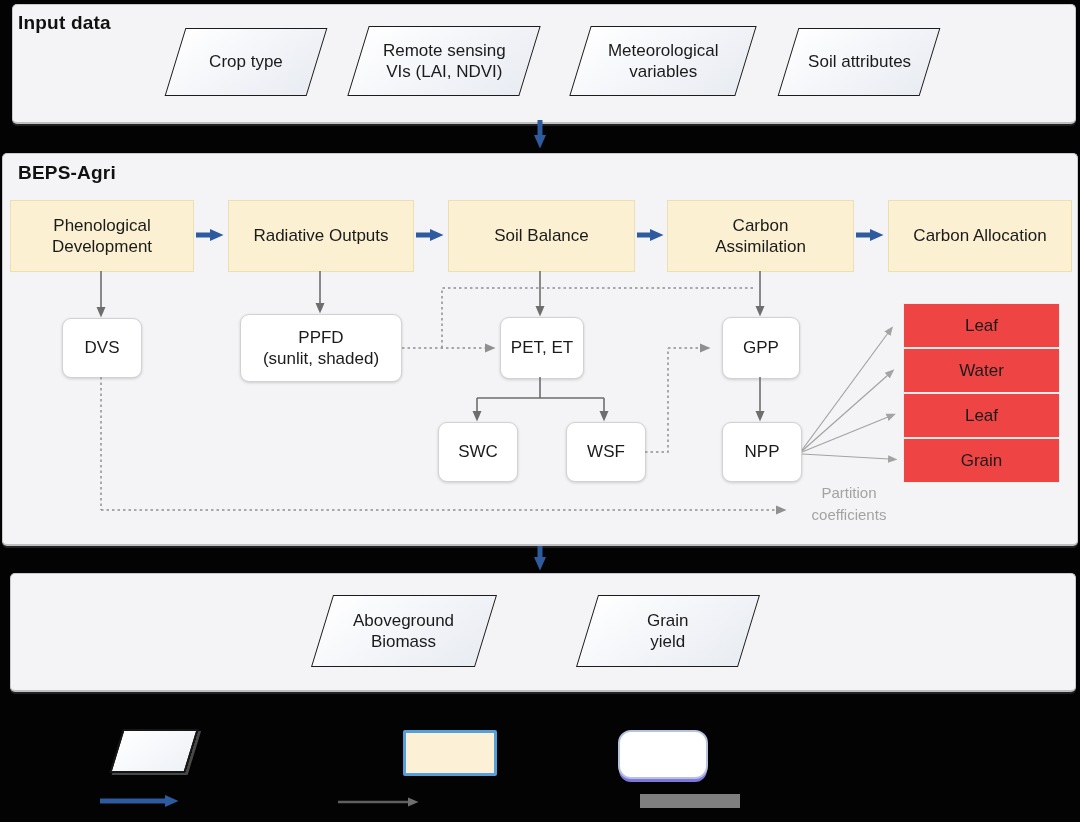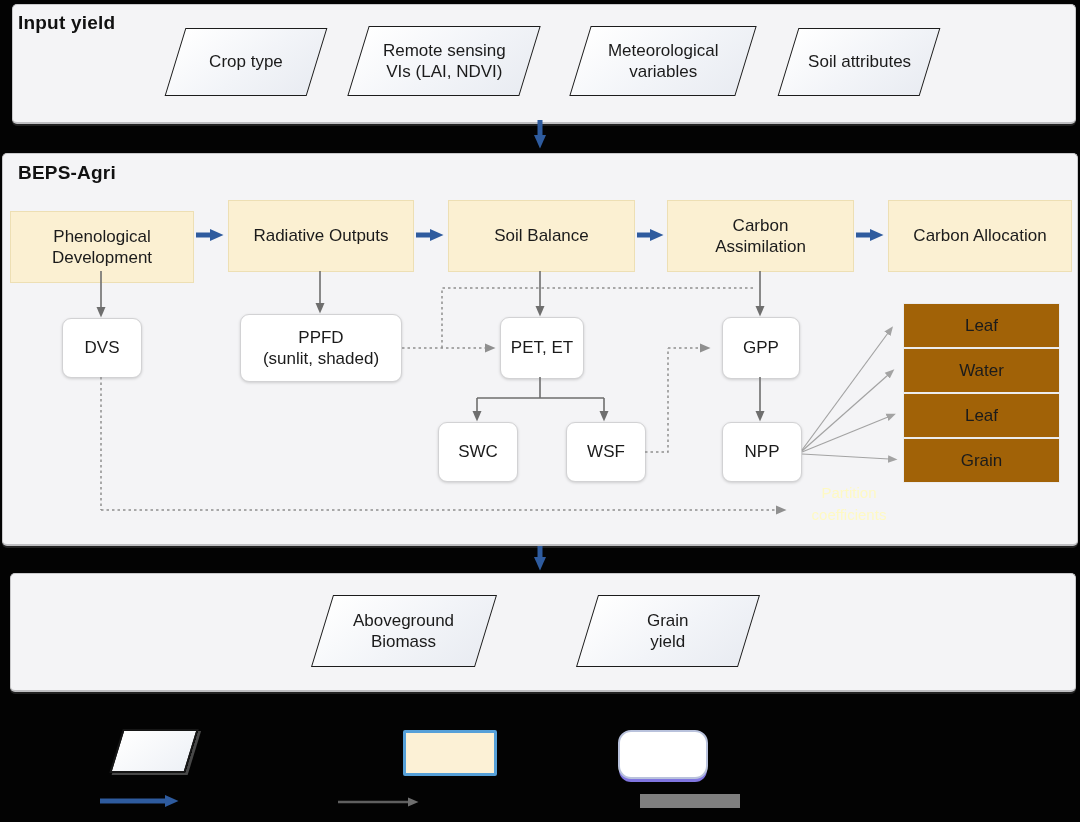--- a/index.html
+++ b/index.html
@@ -12,58 +12,58 @@
   .par{position:absolute;display:flex;align-items:center;justify-content:center;
        background:linear-gradient(135deg,#ffffff 0%,#f2f4f8 55%,#e9ecf2 100%);
        border:1.6px solid #1c1c1c;transform:skewX(-17deg);}
   .par .lbl{transform:skewX(17deg);font-size:17px;}
   .module{position:absolute;display:flex;align-items:center;justify-content:center;
           background:#fbf0d2;border:1px solid #eddfb4;font-size:17px;}
   .varbox{position:absolute;display:flex;align-items:center;justify-content:center;
           background:#ffffff;border:1px solid #d2d2d4;border-radius:9px;font-size:17px;
           box-shadow:0 1px 3px rgba(0,0,0,.16);}
   .pool{position:absolute;display:flex;align-items:center;justify-content:center;
-        background:#a16207;border:1px solid #ececee;font-size:17px;}
-  .note{position:absolute;font-size:15px;text-align:center;line-height:1.45;color:#fef9c3;white-space:pre-line;}
+        background:#ef4444;border:1px solid #ececee;font-size:17px;}
+  .note{position:absolute;font-size:15px;text-align:center;line-height:1.45;color:#a3a3a3;white-space:pre-line;}
   svg.overlay{position:absolute;left:0;top:0;pointer-events:none;}
   .leg-par{position:absolute;left:116px;top:729px;width:72px;height:40px;transform:skewX(-17deg);
            background:linear-gradient(135deg,#ffffff,#eef1f6);border:2.5px solid #161616;
            box-shadow:3px 2px 0 rgba(130,130,130,.55);}
   .leg-tan{position:absolute;left:403px;top:730px;width:88px;height:40px;background:#fcf1d6;
            border:3px solid #56a0d8;border-radius:2px;}
   .leg-white{position:absolute;left:618px;top:730px;width:86px;height:45px;background:#ffffff;
            border:2px solid #b9c2dc;border-radius:13px;box-shadow:0 4px 0 -1px #8076e0;}
 </style>
 </head>
 <body>
 
 <div id="stage">
 
   <div class="panel" style="left:12px;top:4px;width:1062px;height:117px"></div>
-  <div class="panel-title" style="left:18px;top:12px">Input yield</div>
+  <div class="panel-title" style="left:18px;top:12px">Input data</div>
 
   <div class="par" style="left:175px;top:28px;width:140px;height:66px">
     <span class="lbl">Crop type</span>
   </div>
   <div class="par" style="left:358px;top:26px;width:170px;height:68px">
     <span class="lbl">Remote sensing
 VIs (LAI, NDVI)</span>
   </div>
   <div class="par" style="left:580px;top:26px;width:164px;height:68px">
     <span class="lbl">Meteorological
 variables</span>
   </div>
   <div class="par" style="left:788px;top:28px;width:140px;height:66px">
     <span class="lbl">Soil attributes</span>
   </div>
 
   <div class="panel" style="left:2px;top:153px;width:1074px;height:390px"></div>
   <div class="panel-title" style="left:18px;top:162px">BEPS-Agri</div>
 
-  <div class="module" style="left:10px;top:211px;width:182px;height:70px">
+  <div class="module" style="left:10px;top:200px;width:182px;height:70px">
     <span class="lbl">Phenological
 Development</span>
   </div>
   <div class="module" style="left:228px;top:200px;width:184px;height:70px">
     <span class="lbl">Radiative Outputs</span>
   </div>
   <div class="module" style="left:448px;top:200px;width:185px;height:70px">
     <span class="lbl">Soil Balance</span>
   </div>
   <div class="module" style="left:667px;top:200px;width:185px;height:70px">

